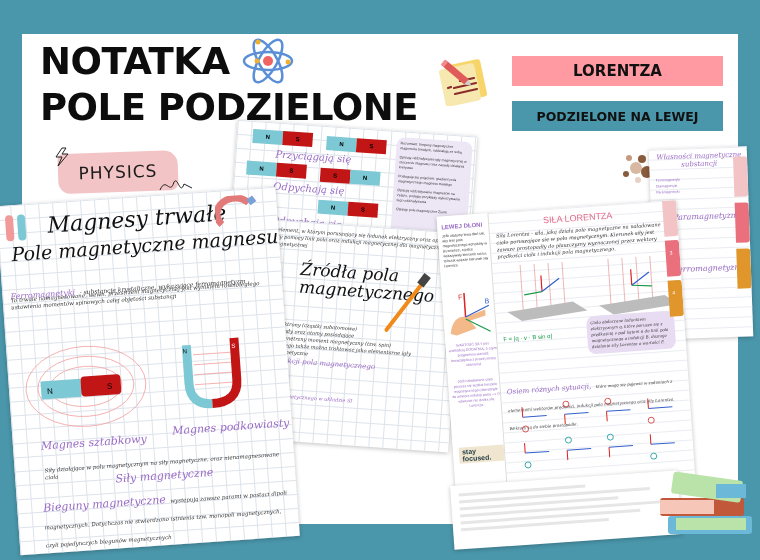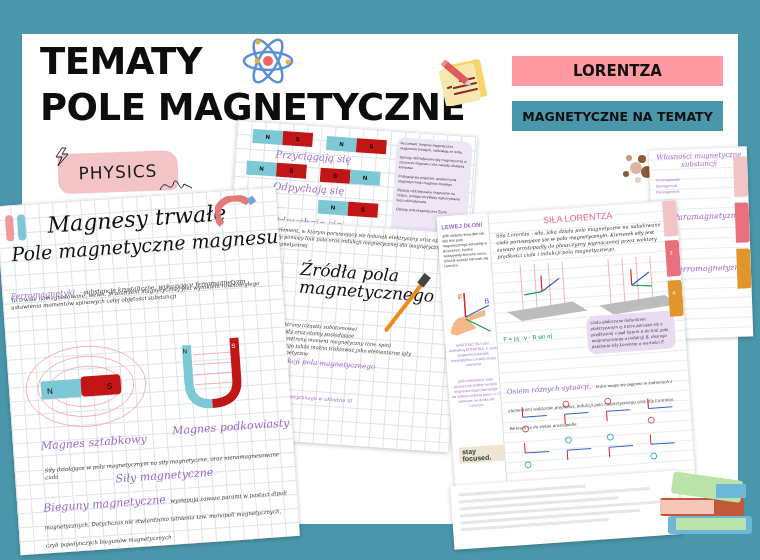--- a/index.html
+++ b/index.html
@@ -23,22 +23,22 @@
 .magnet span{display:flex;align-items:center;justify-content:center;height:100%}
 .mN{background:#7cc8d4}
 .mS{background:#c21515}
 .tab{position:absolute;width:14px;border-radius:0 3px 3px 0}
 </style>
 </head>
 <body>
 
 <div class="card"></div>
 
-<div class="title t1">TEMATY</div>
-<div class="title t2">POLE MAGNETYCZNE</div>
+<div class="title t1">NOTATKA</div>
+<div class="title t2">POLE PODZIELONE</div>
 
 <svg style="position:absolute;left:240px;top:36px" width="56" height="50" viewBox="0 0 56 50">
   <ellipse cx="28" cy="25" rx="24" ry="9" fill="none" stroke="#5b8fd8" stroke-width="2.5"></ellipse>
   <ellipse cx="28" cy="25" rx="24" ry="9" fill="none" stroke="#5b8fd8" stroke-width="2.5" transform="rotate(60 28 25)"></ellipse>
   <ellipse cx="28" cy="25" rx="24" ry="9" fill="none" stroke="#5b8fd8" stroke-width="2.5" transform="rotate(-60 28 25)"></ellipse>
   <circle cx="28" cy="25" r="5" fill="#f06464"></circle>
   <circle cx="17" cy="25" r="2.5" fill="#f0b030"></circle>
     <circle cx="48" cy="26" r="2.5" fill="#f0b030"></circle>
     <circle cx="18" cy="6" r="2.5" fill="#f0b030"></circle>
 </svg>
@@ -53,21 +53,21 @@
       <line x1="24" y1="27" x2="38" y2="24"></line>
   </g>
   <g transform="rotate(40 18 18)">
     <rect x="6" y="14" width="28" height="7" fill="#e05a5a"></rect>
       <polygon points="34,14 40,17.5 34,21" fill="#ccc"></polygon>
       <rect x="3" y="14" width="4" height="7" rx="1" fill="#f28c8c"></rect>
   </g>
 </svg>
 
 <div class="badge b1">LORENTZA</div>
-<div class="badge b2">MAGNETYCZNE NA TEMATY</div>
+<div class="badge b2">PODZIELONE NA LEWEJ</div>
 
 <div class="sheet grid" style="left:232px;top:128px;width:240px;height:160px;transform:rotate(4deg)">
   <div class="magnet" style="left:16px;top:8px;width:60px">
       <span class="mN" style="width:30px">N</span>
       <span class="mS" style="width:30px">S</span>
     </div>
   <div class="magnet" style="left:90px;top:10px;width:60px">
       <span class="mN" style="width:30px">N</span>
       <span class="mS" style="width:30px">S</span>
     </div>

